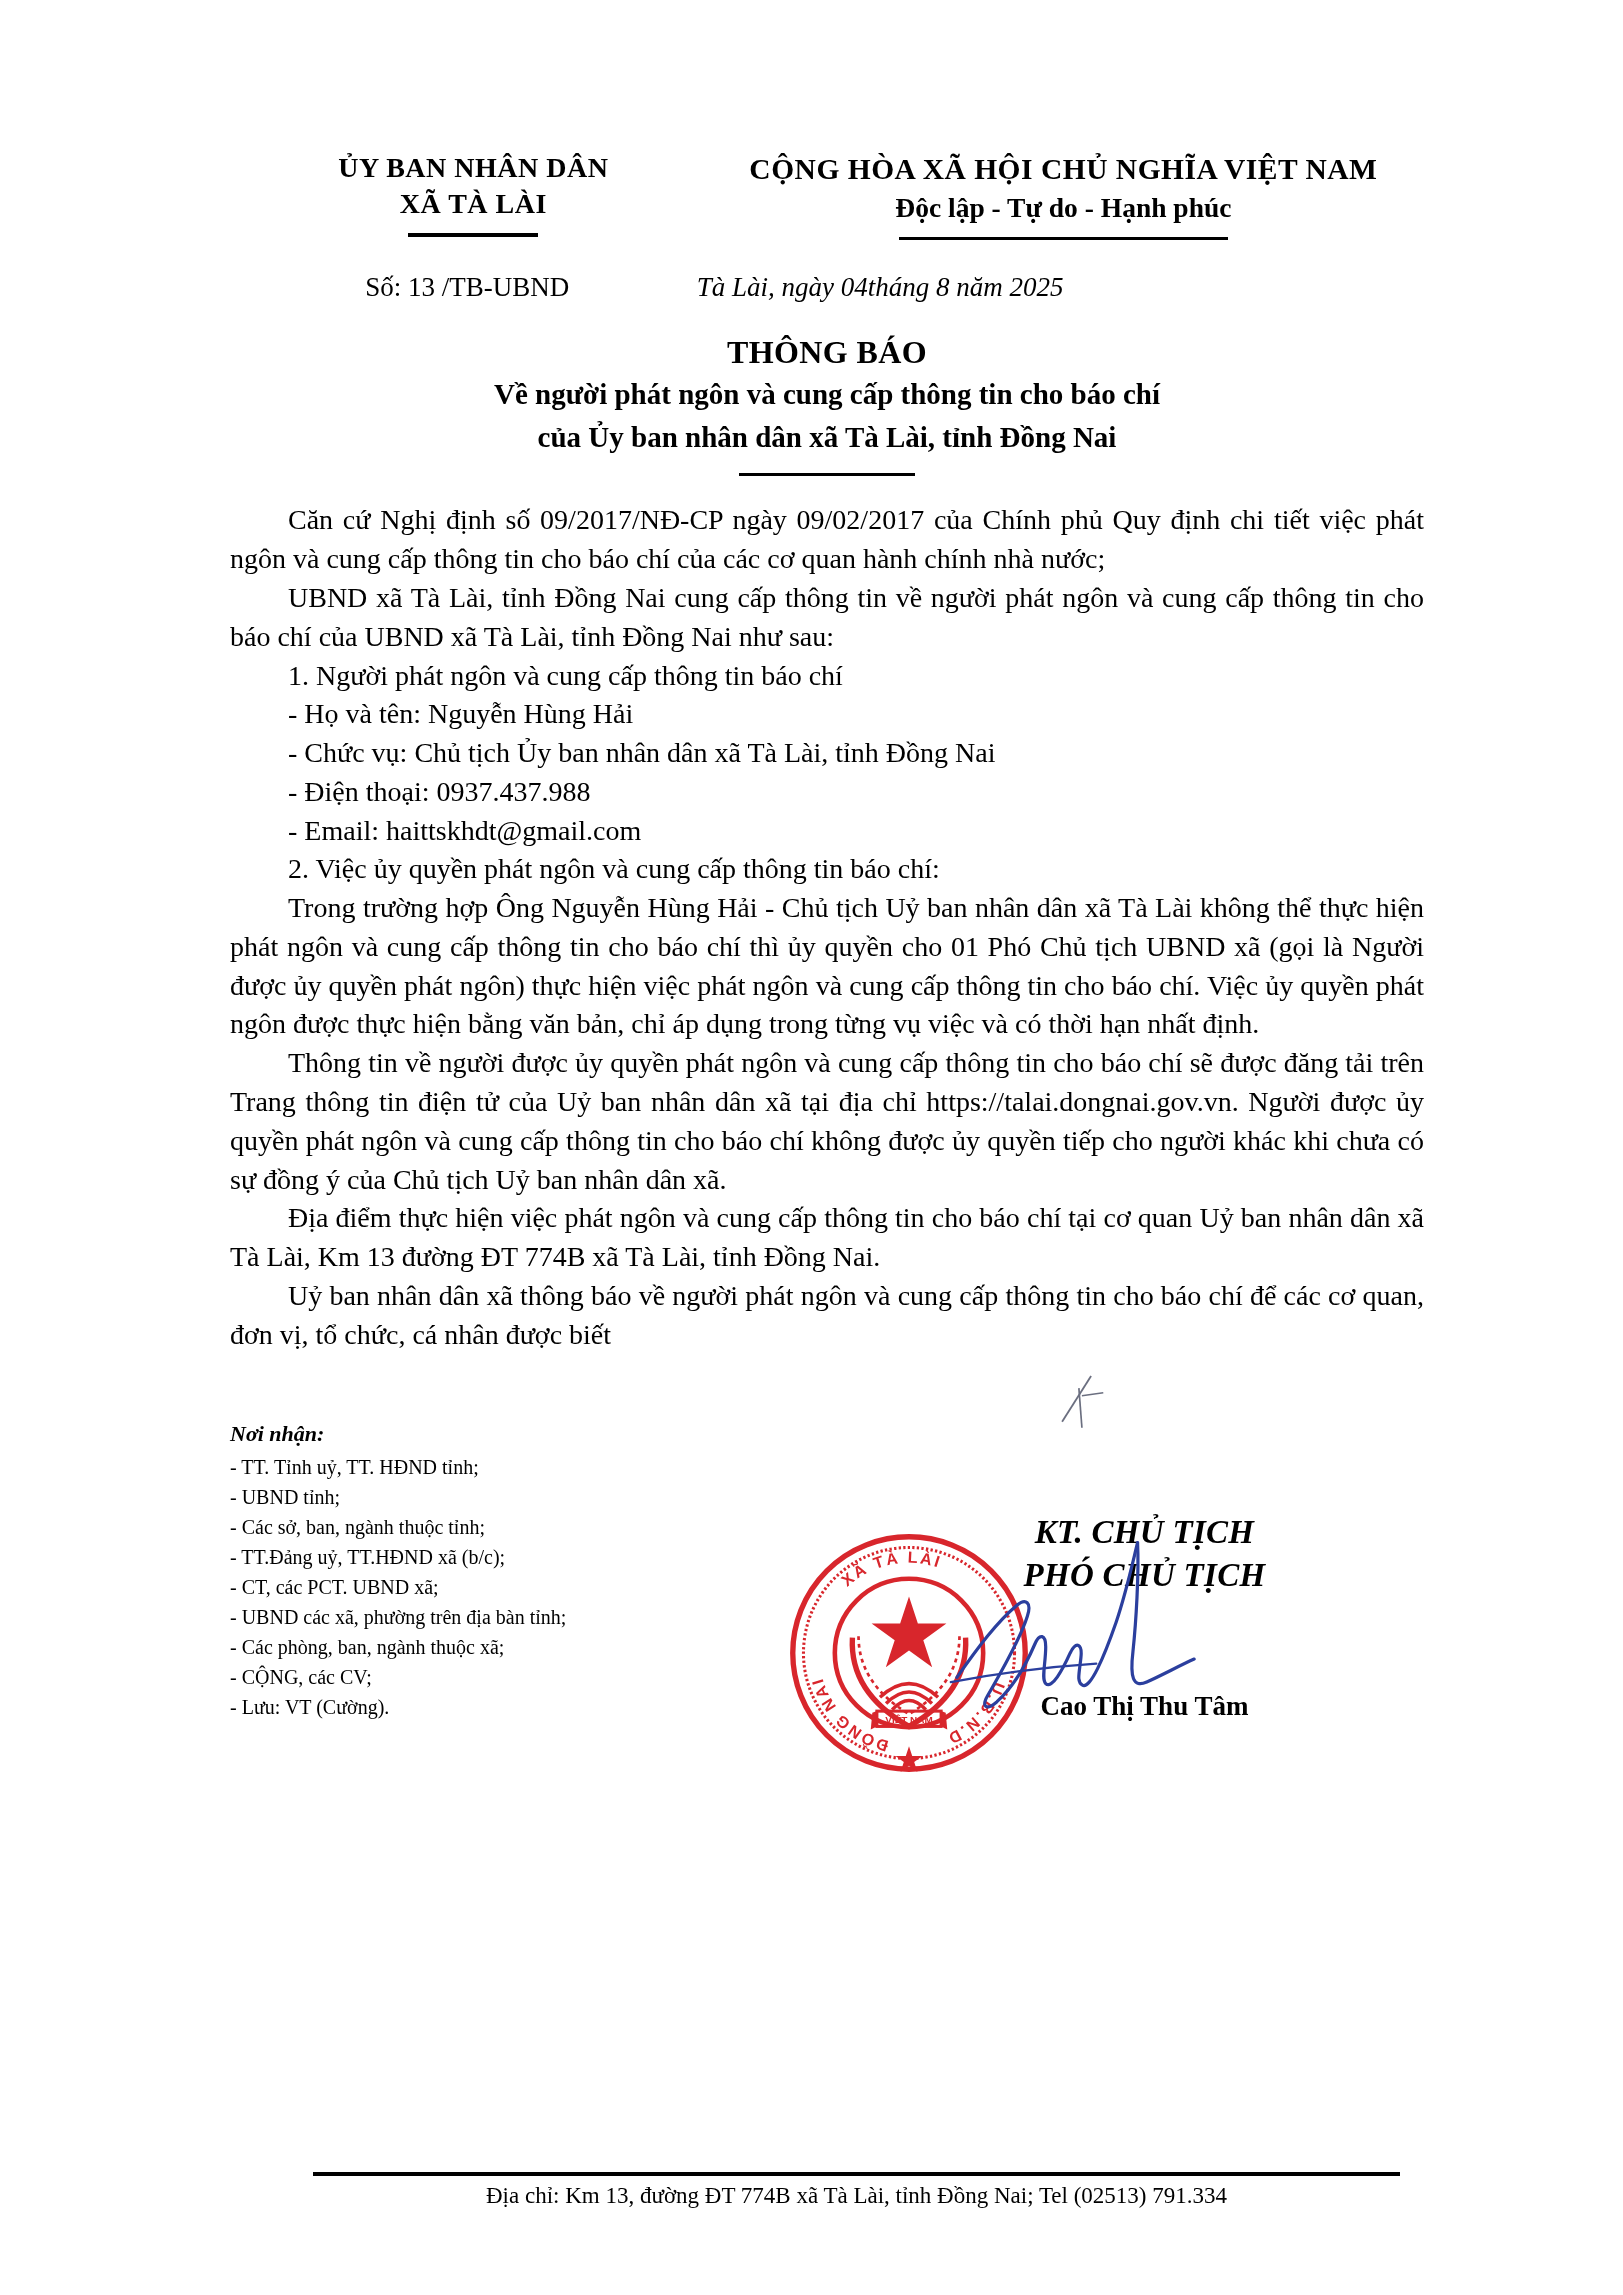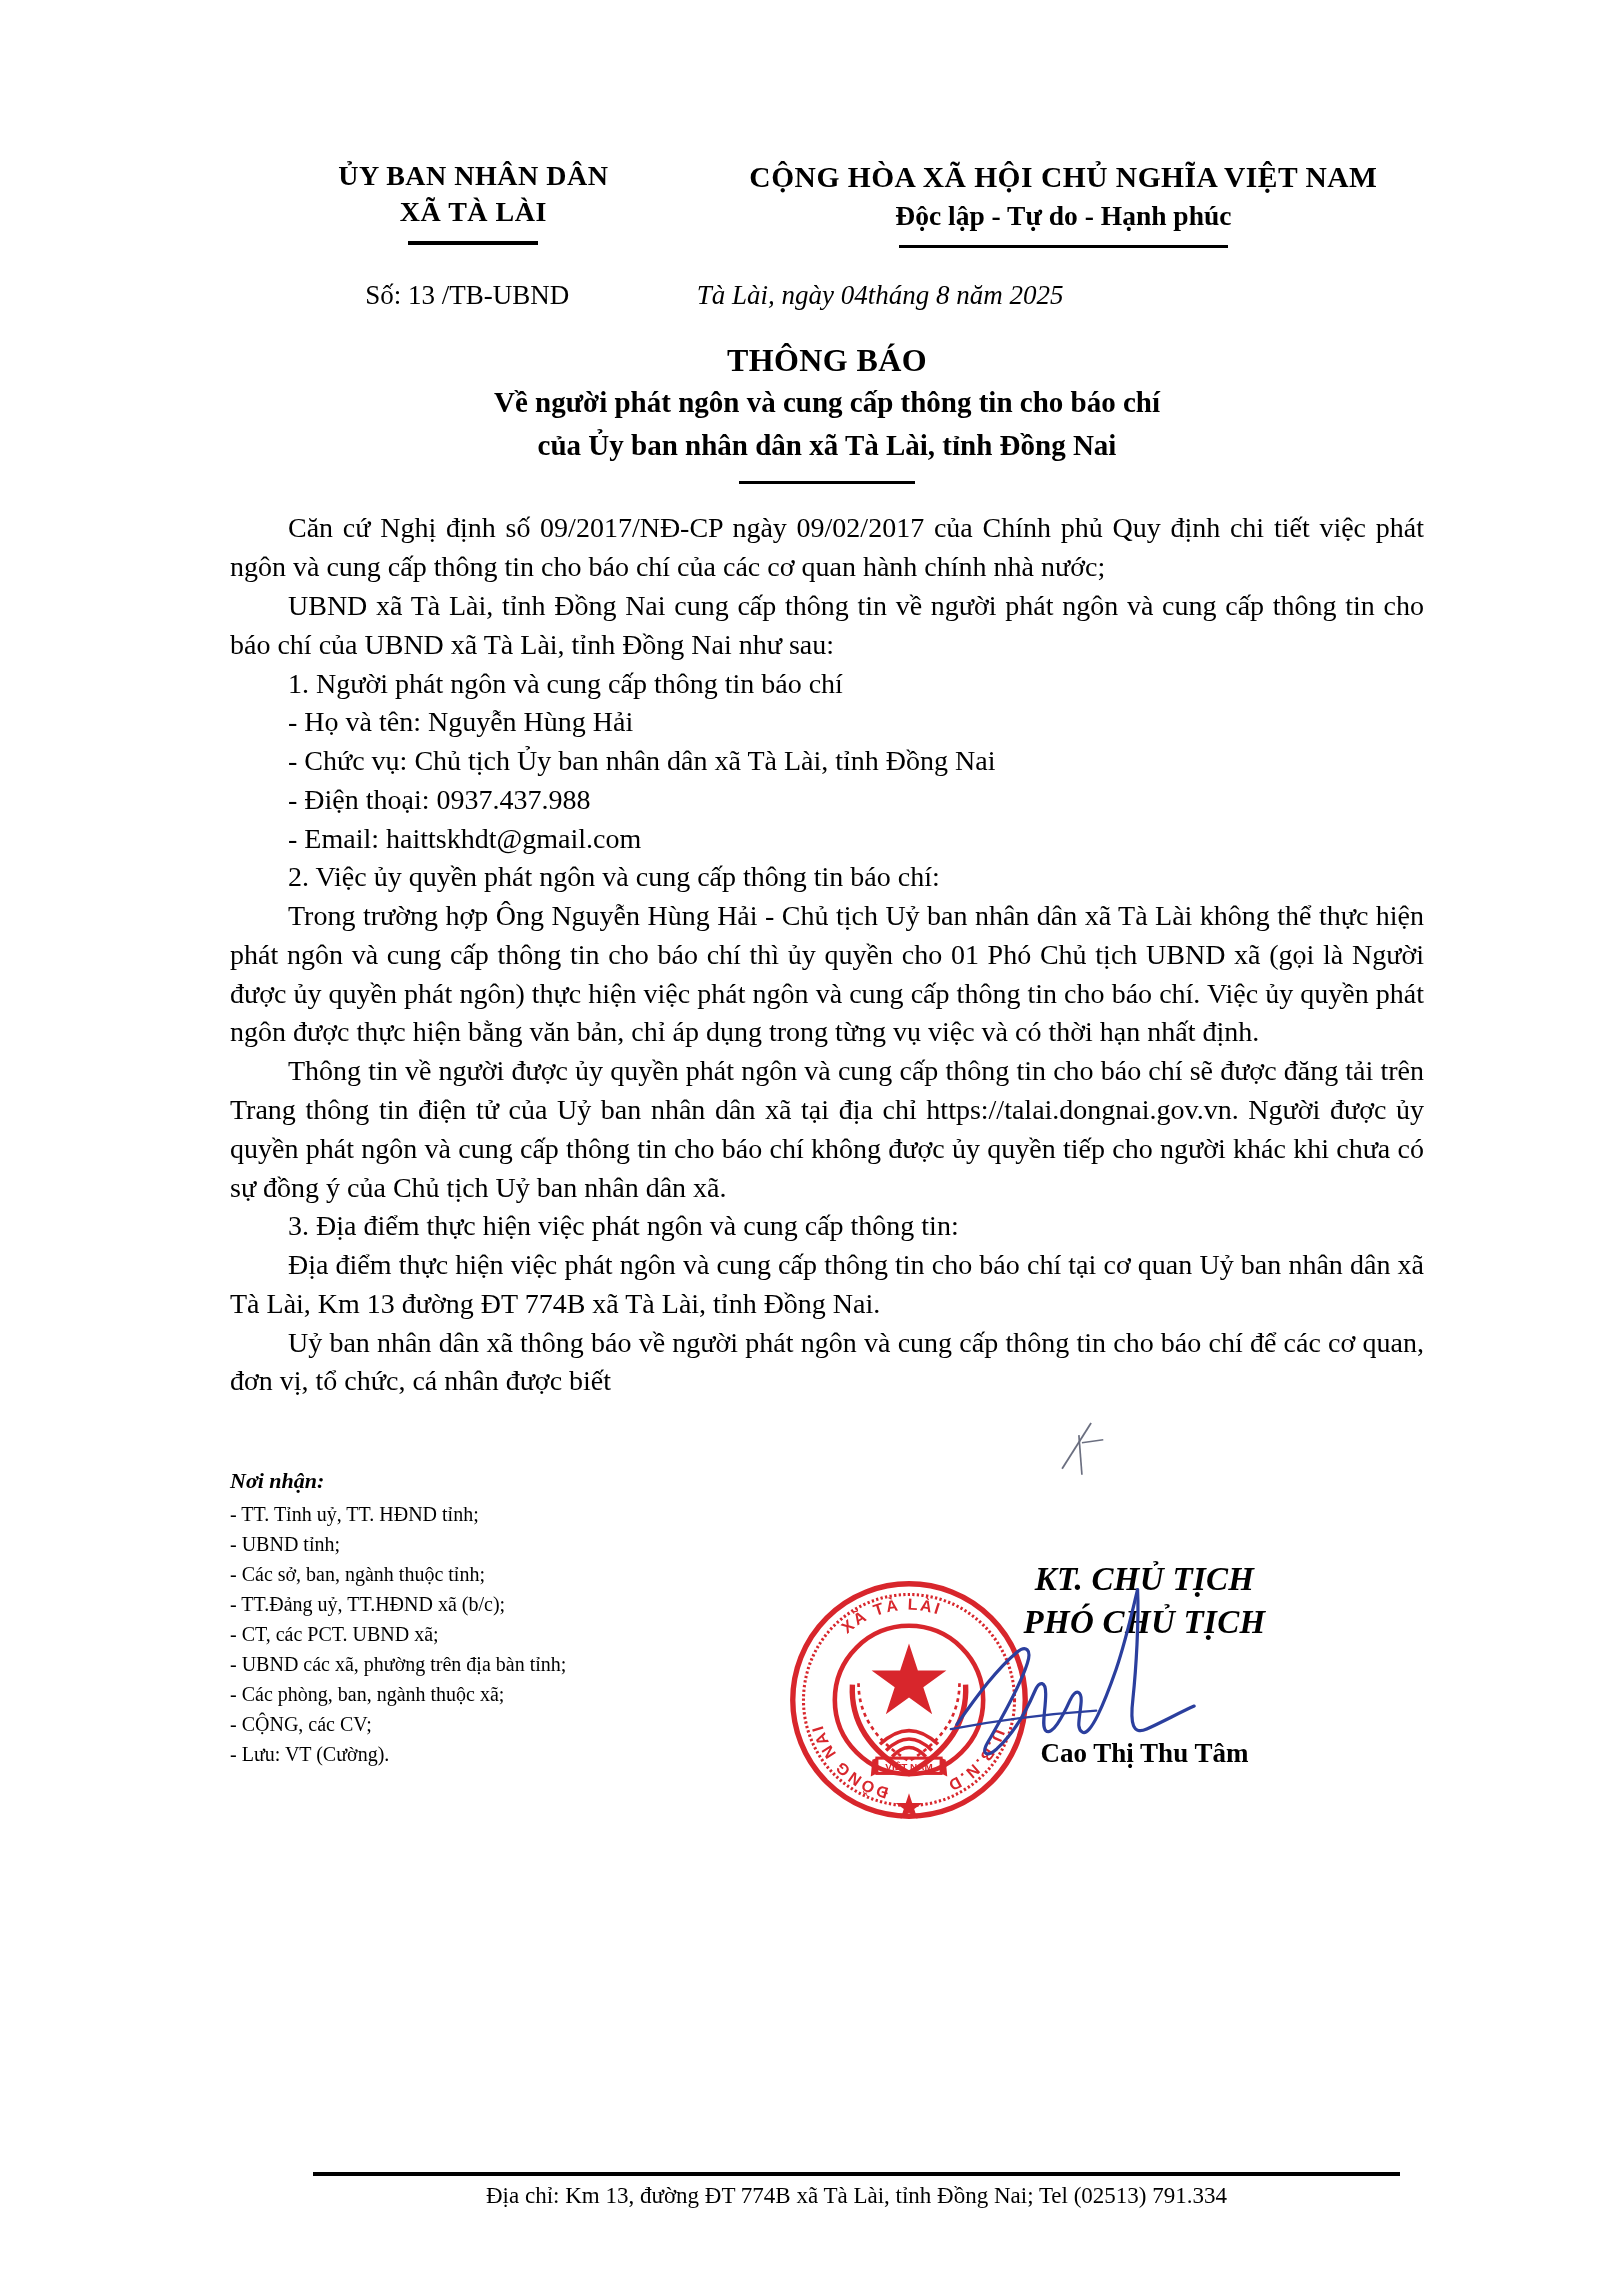--- a/index.html
+++ b/index.html
@@ -15,21 +15,21 @@
     position: relative;
     width: 1624px;
     height: 2295px;
     background: #ffffff;
     overflow: hidden;
     box-sizing: border-box;
   }
   .sheet {
     position: absolute;
     left: 230px;
-    top: 8px;
+    top: 0;
     width: 1194px;
   }
 
   
   .header {
     display: flex;
     align-items: flex-start;
     padding-top: 150px;
   }
   .hdr-left {
@@ -249,21 +249,20 @@
       <p>Căn cứ Nghị định số 09/2017/NĐ-CP ngày 09/02/2017 của Chính phủ Quy định chi tiết việc phát ngôn và cung cấp thông tin cho báo chí của các cơ quan hành chính nhà nước;</p>
       <p>UBND xã Tà Lài, tỉnh Đồng Nai cung cấp thông tin về người phát ngôn và cung cấp thông tin cho báo chí của UBND xã Tà Lài, tỉnh Đồng Nai như sau:</p>
       <p>1. Người phát ngôn và cung cấp thông tin báo chí</p>
       <p class="dash">- Họ và tên: Nguyễn Hùng Hải</p>
       <p class="dash">- Chức vụ: Chủ tịch Ủy ban nhân dân xã Tà Lài, tỉnh Đồng Nai</p>
       <p class="dash">- Điện thoại: 0937.437.988</p>
       <p class="dash">- Email: haittskhdt@gmail.com</p>
       <p>2. Việc ủy quyền phát ngôn và cung cấp thông tin báo chí:</p>
       <p>Trong trường hợp Ông Nguyễn Hùng Hải - Chủ tịch Uỷ ban nhân dân xã Tà Lài không thể thực hiện phát ngôn và cung cấp thông tin cho báo chí thì ủy quyền cho 01 Phó Chủ tịch UBND xã (gọi là Người được ủy quyền phát ngôn) thực hiện việc phát ngôn và cung cấp thông tin cho báo chí. Việc ủy quyền phát ngôn được thực hiện bằng văn bản, chỉ áp dụng trong từng vụ việc và có thời hạn nhất định.</p>
       <p>Thông tin về người được ủy quyền phát ngôn và cung cấp thông tin cho báo chí sẽ được đăng tải trên Trang thông tin điện tử của Uỷ ban nhân dân xã tại địa chỉ https://talai.dongnai.gov.vn. Người được ủy quyền phát ngôn và cung cấp thông tin cho báo chí không được ủy quyền tiếp cho người khác khi chưa có sự đồng ý của Chủ tịch Uỷ ban nhân dân xã.</p>
-      <p>3. Địa điểm thực hiện việc phát ngôn và cung cấp thông tin:</p>
       <p>Địa điểm thực hiện việc phát ngôn và cung cấp thông tin cho báo chí tại cơ quan Uỷ ban nhân dân xã Tà Lài, Km 13 đường ĐT 774B xã Tà Lài, tỉnh Đồng Nai.</p>
       <p>Uỷ ban nhân dân xã thông báo về người phát ngôn và cung cấp thông tin cho báo chí để các cơ quan, đơn vị, tổ chức, cá nhân được biết</p>
     </div>
 
     <div class="sign-area">
 
       <svg class="pen-tick" viewBox="0 0 80 90">
         <path d="M8 78 L46 18" stroke="#6b6f80" stroke-width="2.4" fill="none"></path>
         <path d="M30 34 L34 86" stroke="#6b6f80" stroke-width="2.2" fill="none"></path>
         <path d="M34 44 L62 40" stroke="#6b6f80" stroke-width="2.0" fill="none"></path>

